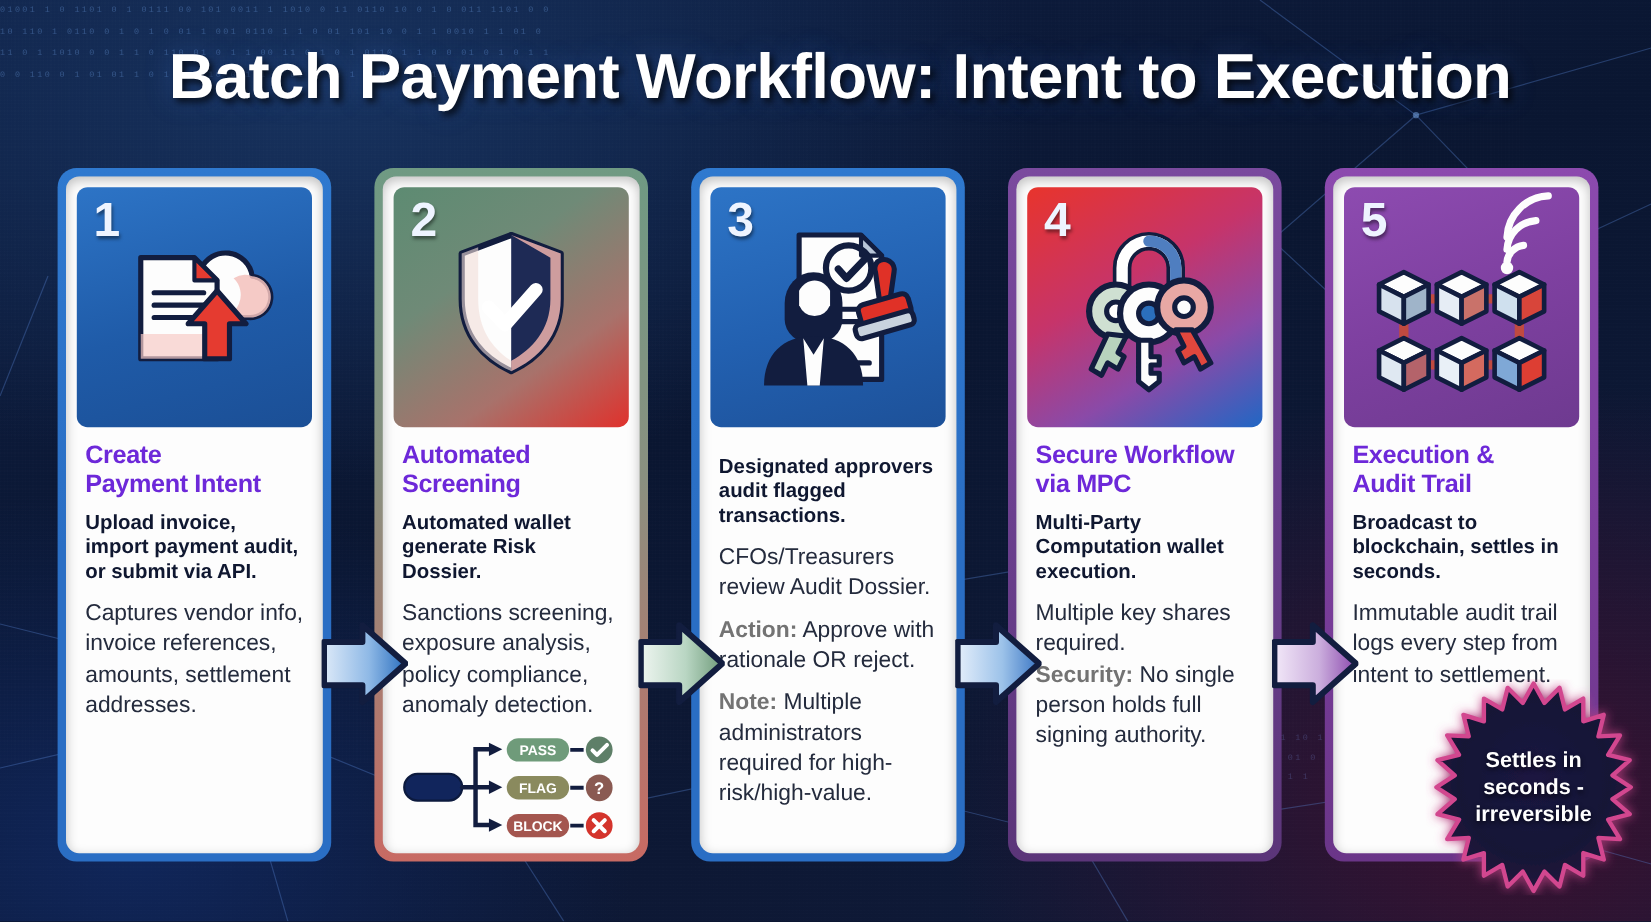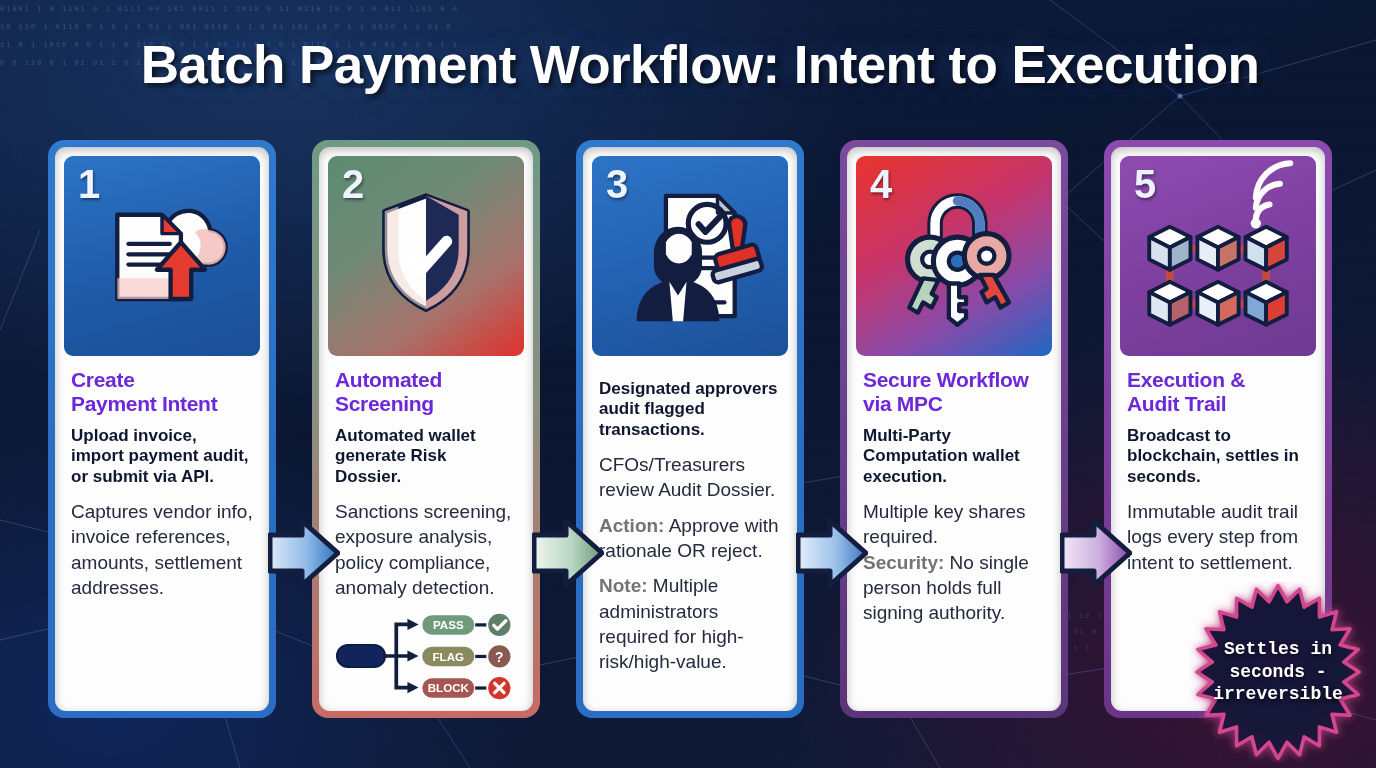--- a/index.html
+++ b/index.html
@@ -97,22 +97,22 @@
   
   .arrow { position:absolute; z-index:6; top:375px; width:72px; height:76px; }
   .arrow svg { width:100%; height:100%; display:block; }
 
   
   .decision { margin-top:10px; width:100%; height:92px; }
   .decision svg { width:100%; height:100%; }
 
   
   .burst {
-    position:absolute; z-index:9; right:8px; bottom:6px;
-    width:180px; height:180px;font-family:Liberation Mono, monospace;
+    position:absolute; z-index:9; right:8px; bottom:22px;
+    width:180px; height:180px;
   }
   .burst svg { width:100%; height:100%; }
   .burst-text {
     position:absolute; inset:0;
     display:flex; align-items:center; justify-content:center;
     text-align:center; color:#ffffff; font-weight:bold;
     font-size:18px; line-height:1.25; white-space:pre-line;
     text-shadow:0 2px 4px rgba(0,0,0,.7);
     padding:0 26px;
   }

